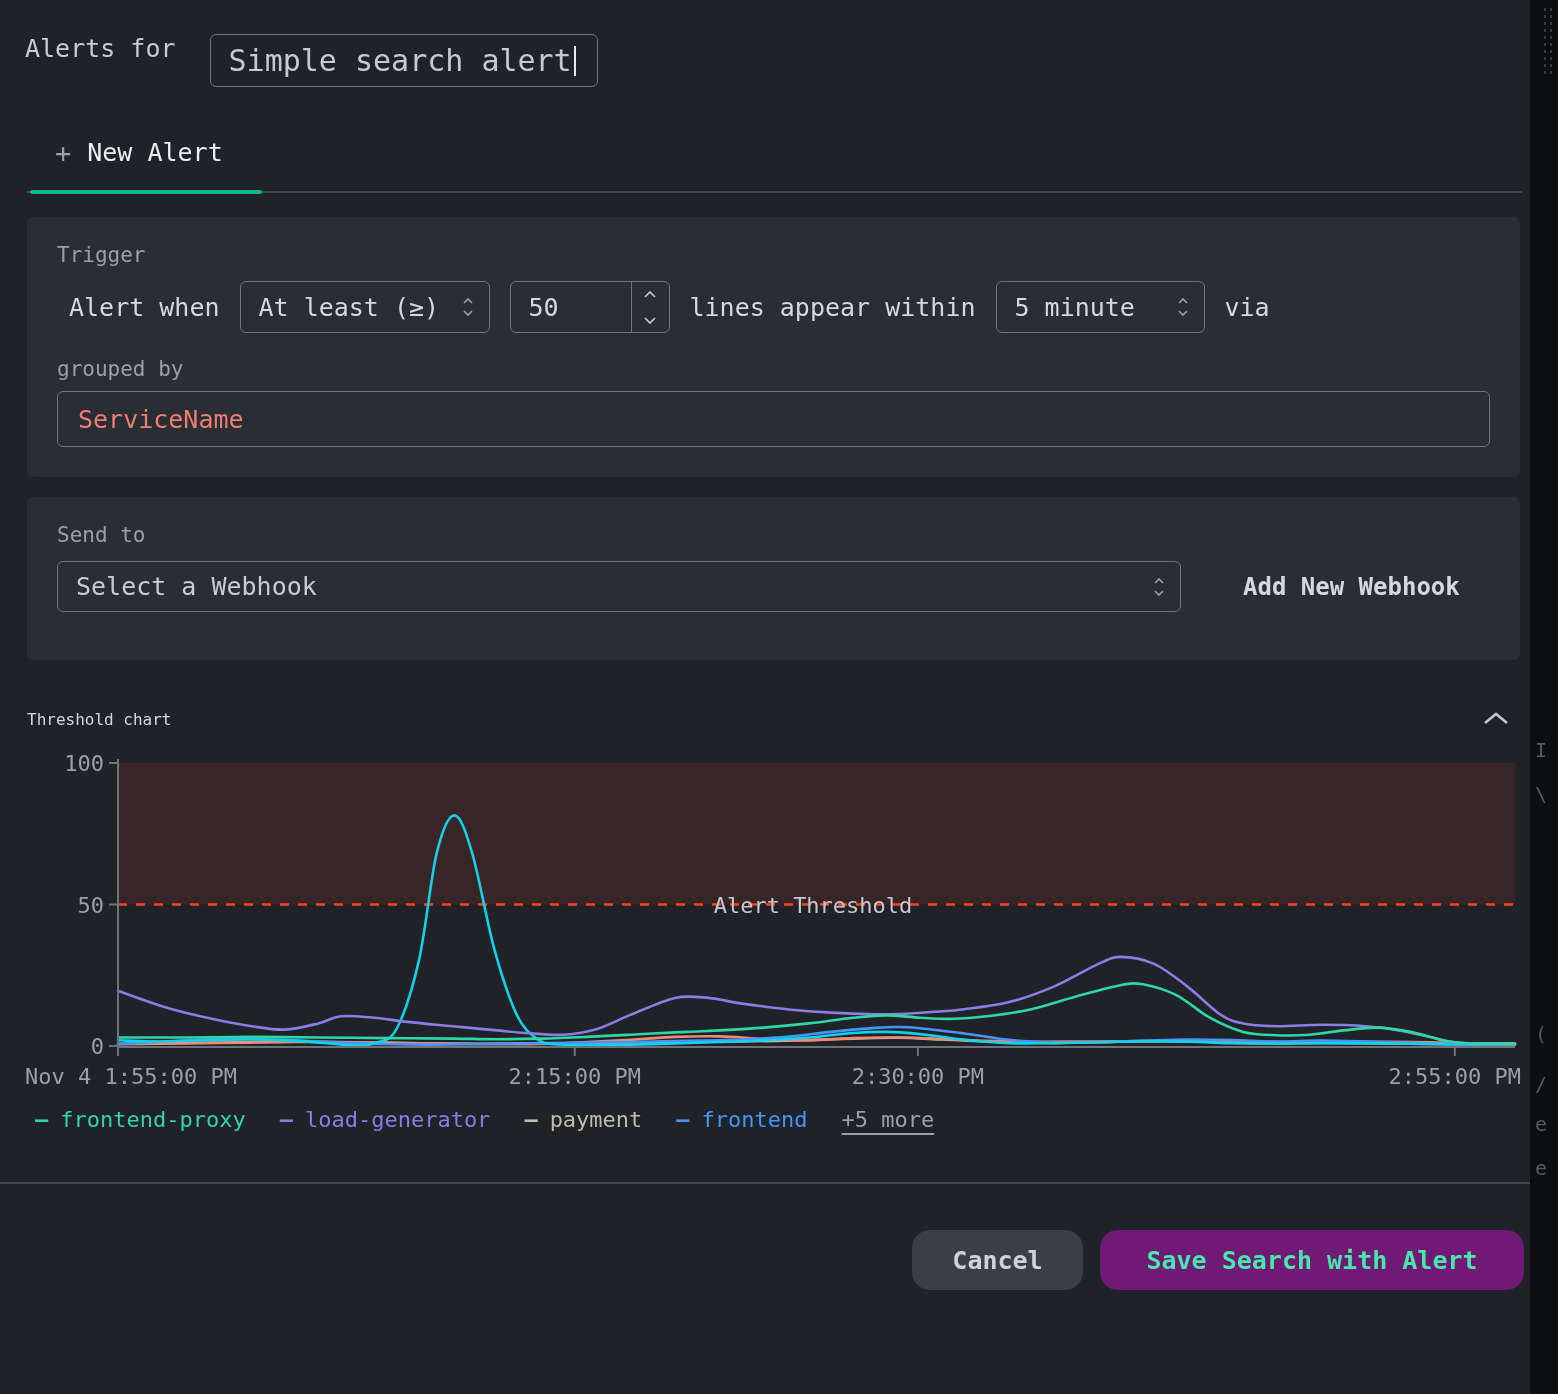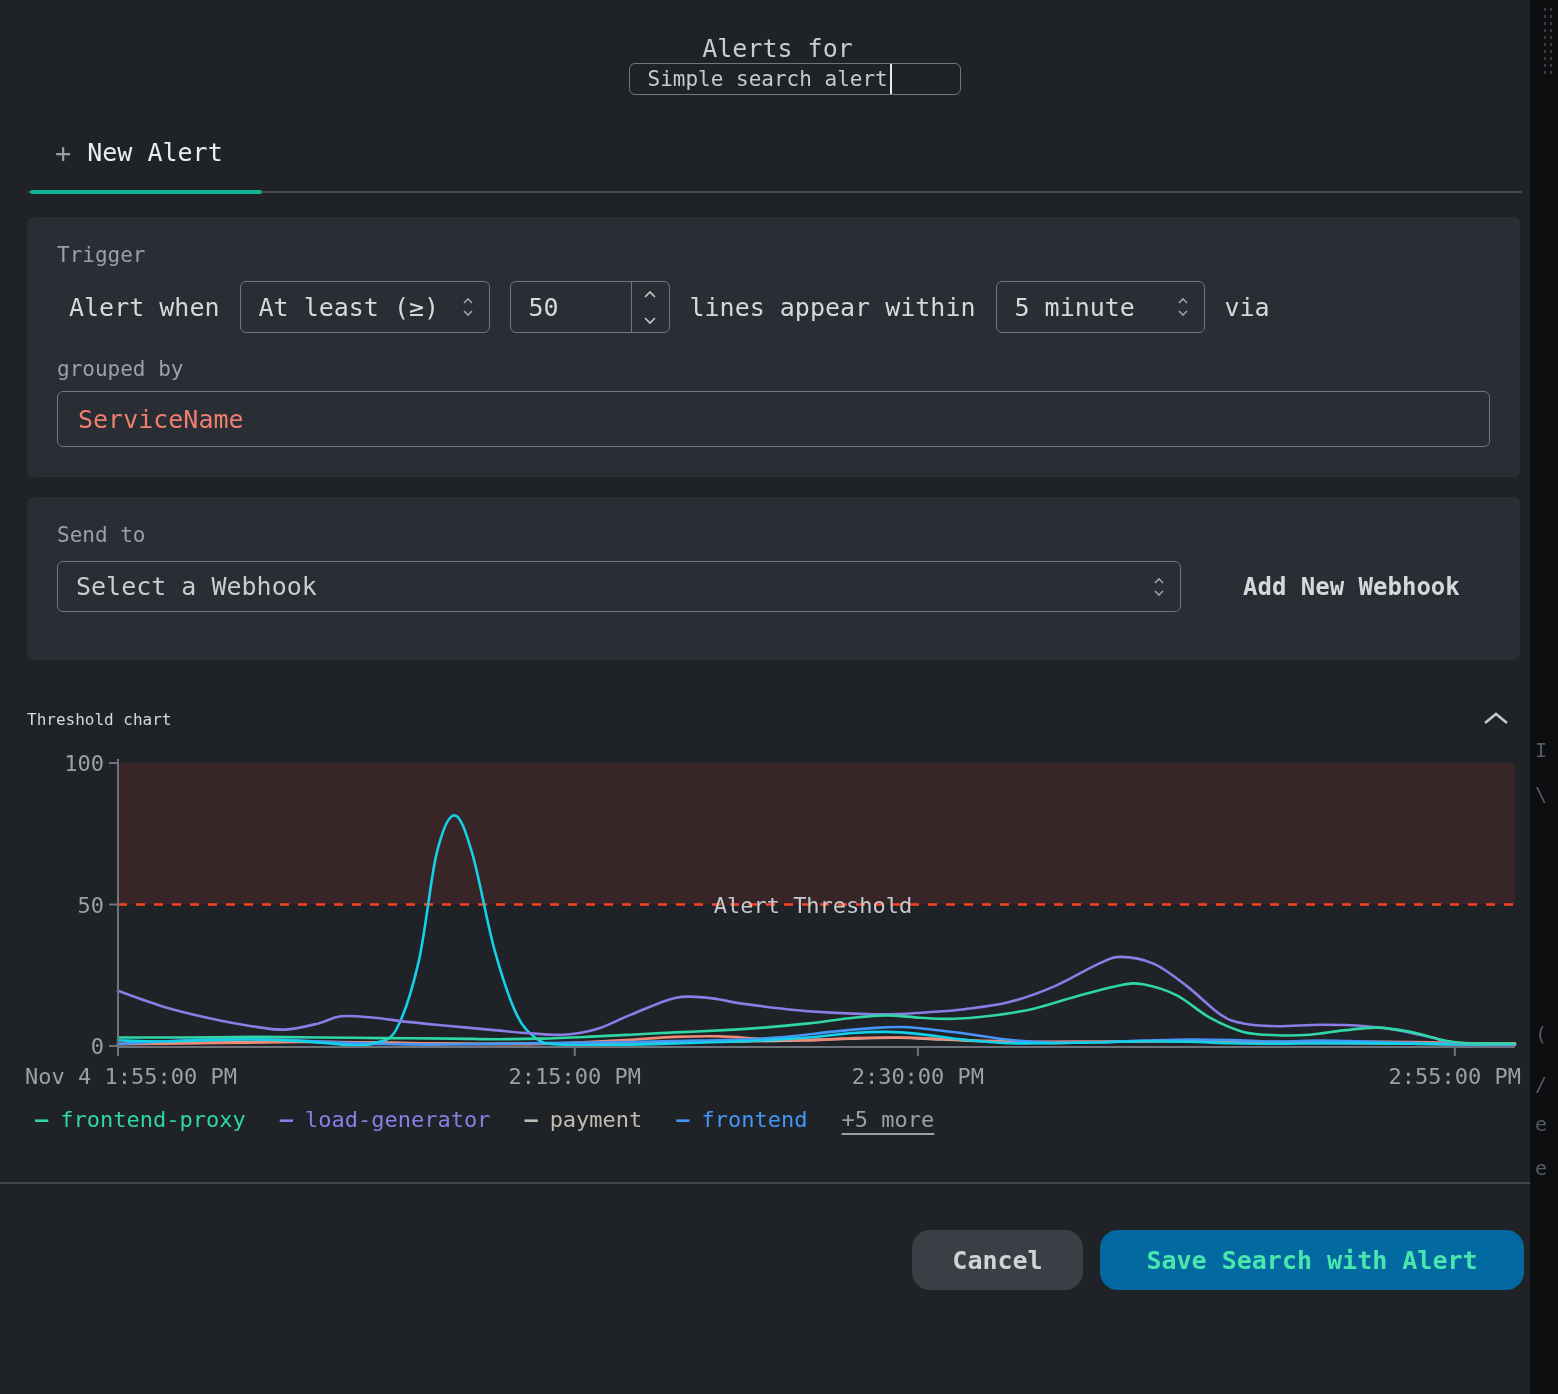--- a/index.html
+++ b/index.html
@@ -16,27 +16,27 @@
     background:#0d0e10; color:#565b63; font-size:20px;
   }
   .backdrop-strip .dots {
     position:absolute; top:6px; right:2px; width:14px; height:68px;
     background-image:radial-gradient(#383d44 1px, transparent 1.4px);
     background-size:6px 7px;
   }
   .frag { position:absolute; left:5px; }
 
   
-  .header-row { display:flex; align-items:center; margin:34px 0 0 25px; height:54px;flex-direction:column; }
+  .header-row { display:flex; align-items:flex-start; margin:34px 0 0 25px; height:54px; }
   .header-label { font-size:25px; color:#c9ccd1; }
   .name-input {
-    margin-left:34px; width:332px; height:53px;
+    margin-left:34px; width:388px; height:53px;
     border:1.6px solid #70757e; border-radius:6px;
     display:flex; align-items:center; padding:0 18px;
-    font-size:21px; color:#c6cad0; background:transparent; cursor:text;
+    font-size:30px; color:#c6cad0; background:transparent; cursor:text;
   }
   .caret { display:inline-block; width:2px; height:30px; background:#e8eaee; margin-left:2px; }
 
   
   .tabbar {
     position:relative; margin:50px 0 0 27px; width:1495px;
     border-bottom:2px solid #45484e; padding:0 0 24px 28px;
   }
   .tab { display:inline-flex; align-items:center; gap:16px; cursor:pointer; }
   .tab .plus { color:#9aa0a8; font-size:27px; line-height:28px; }
@@ -248,21 +248,21 @@
       </div>
       <div class="legend-item">
         <span style="color: rgb(68, 150, 248); font-weight: bold;">—</span>
         <span style="color: rgb(68, 150, 248);">frontend</span>
       </div>
       <div class="legend-more">+5 more</div>
     </div>
 
   <div class="footer">
     <button class="btn btn-cancel">Cancel</button>
-    <button class="btn btn-save" id="save-btn" style="background: #0369a1; color: rgb(71, 231, 174);">Save Search with Alert</button>
+    <button class="btn btn-save" id="save-btn" style="background: #701a75; color: rgb(71, 231, 174);">Save Search with Alert</button>
   </div>
 
 </div>
 
 <div class="backdrop-strip">
   <div class="dots"></div>
   <div id="frags">
       <div class="frag" style="top: 738px;">I</div>
       <div class="frag" style="top: 782px;">\</div>
       <div class="frag" style="top: 1022px;">(</div>

